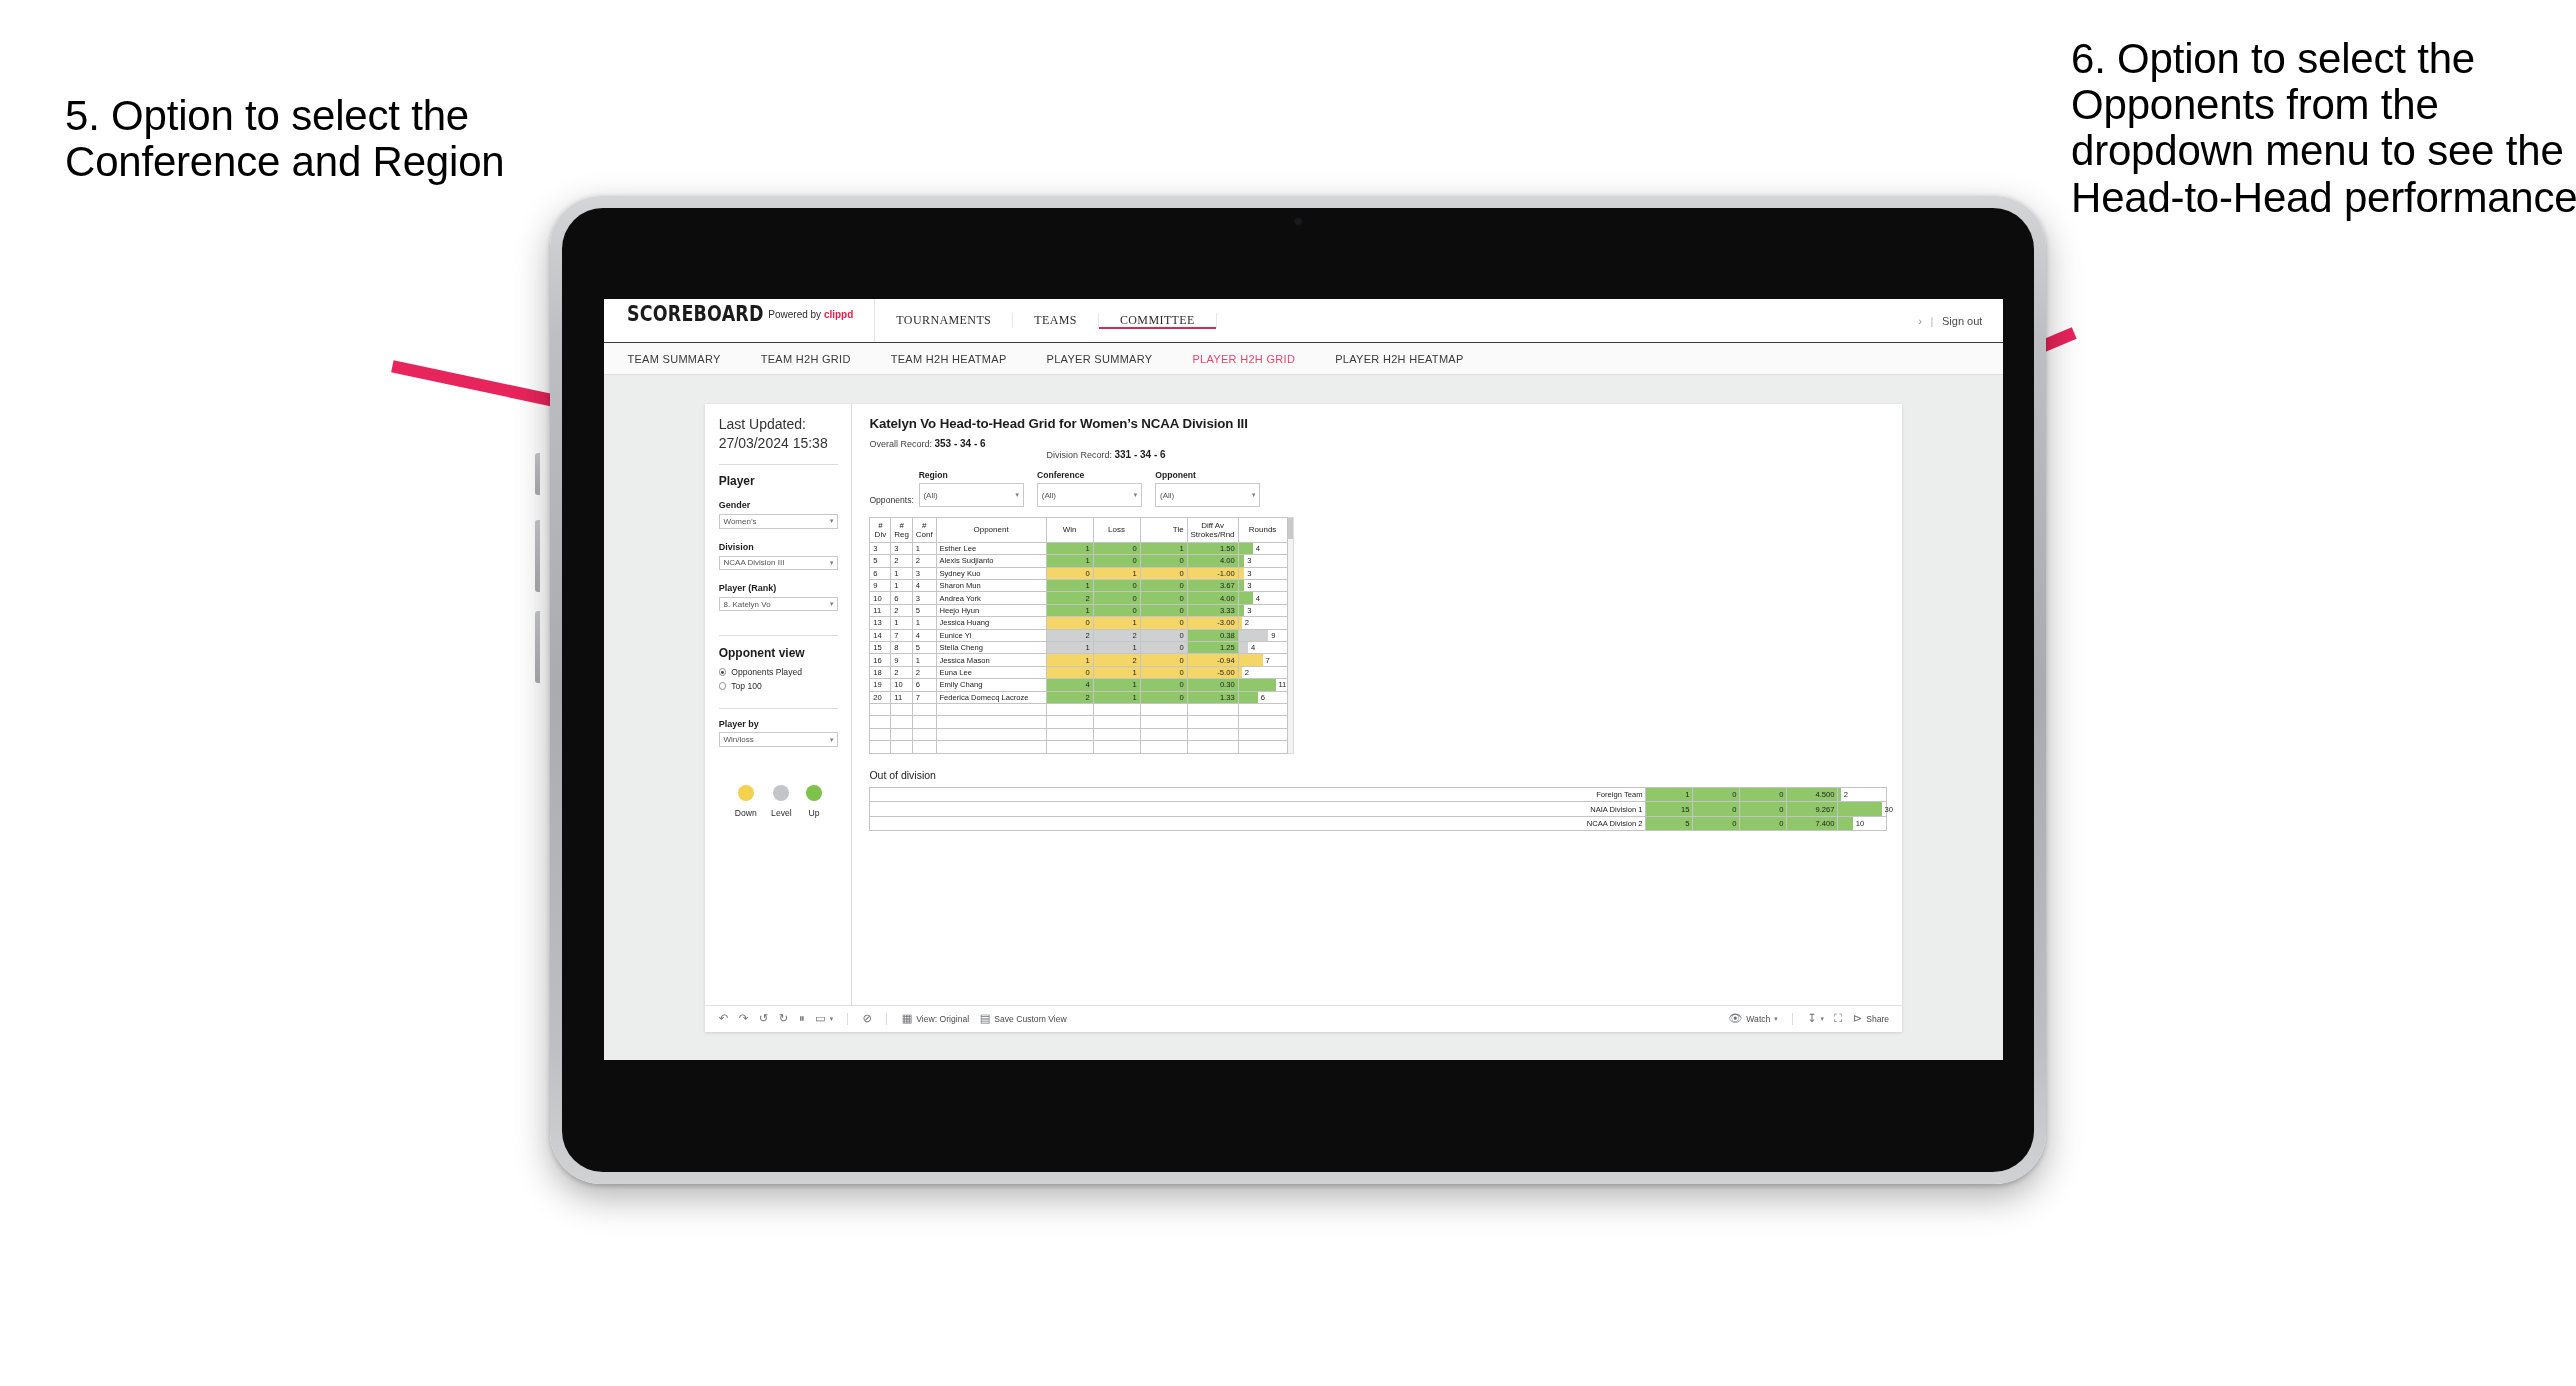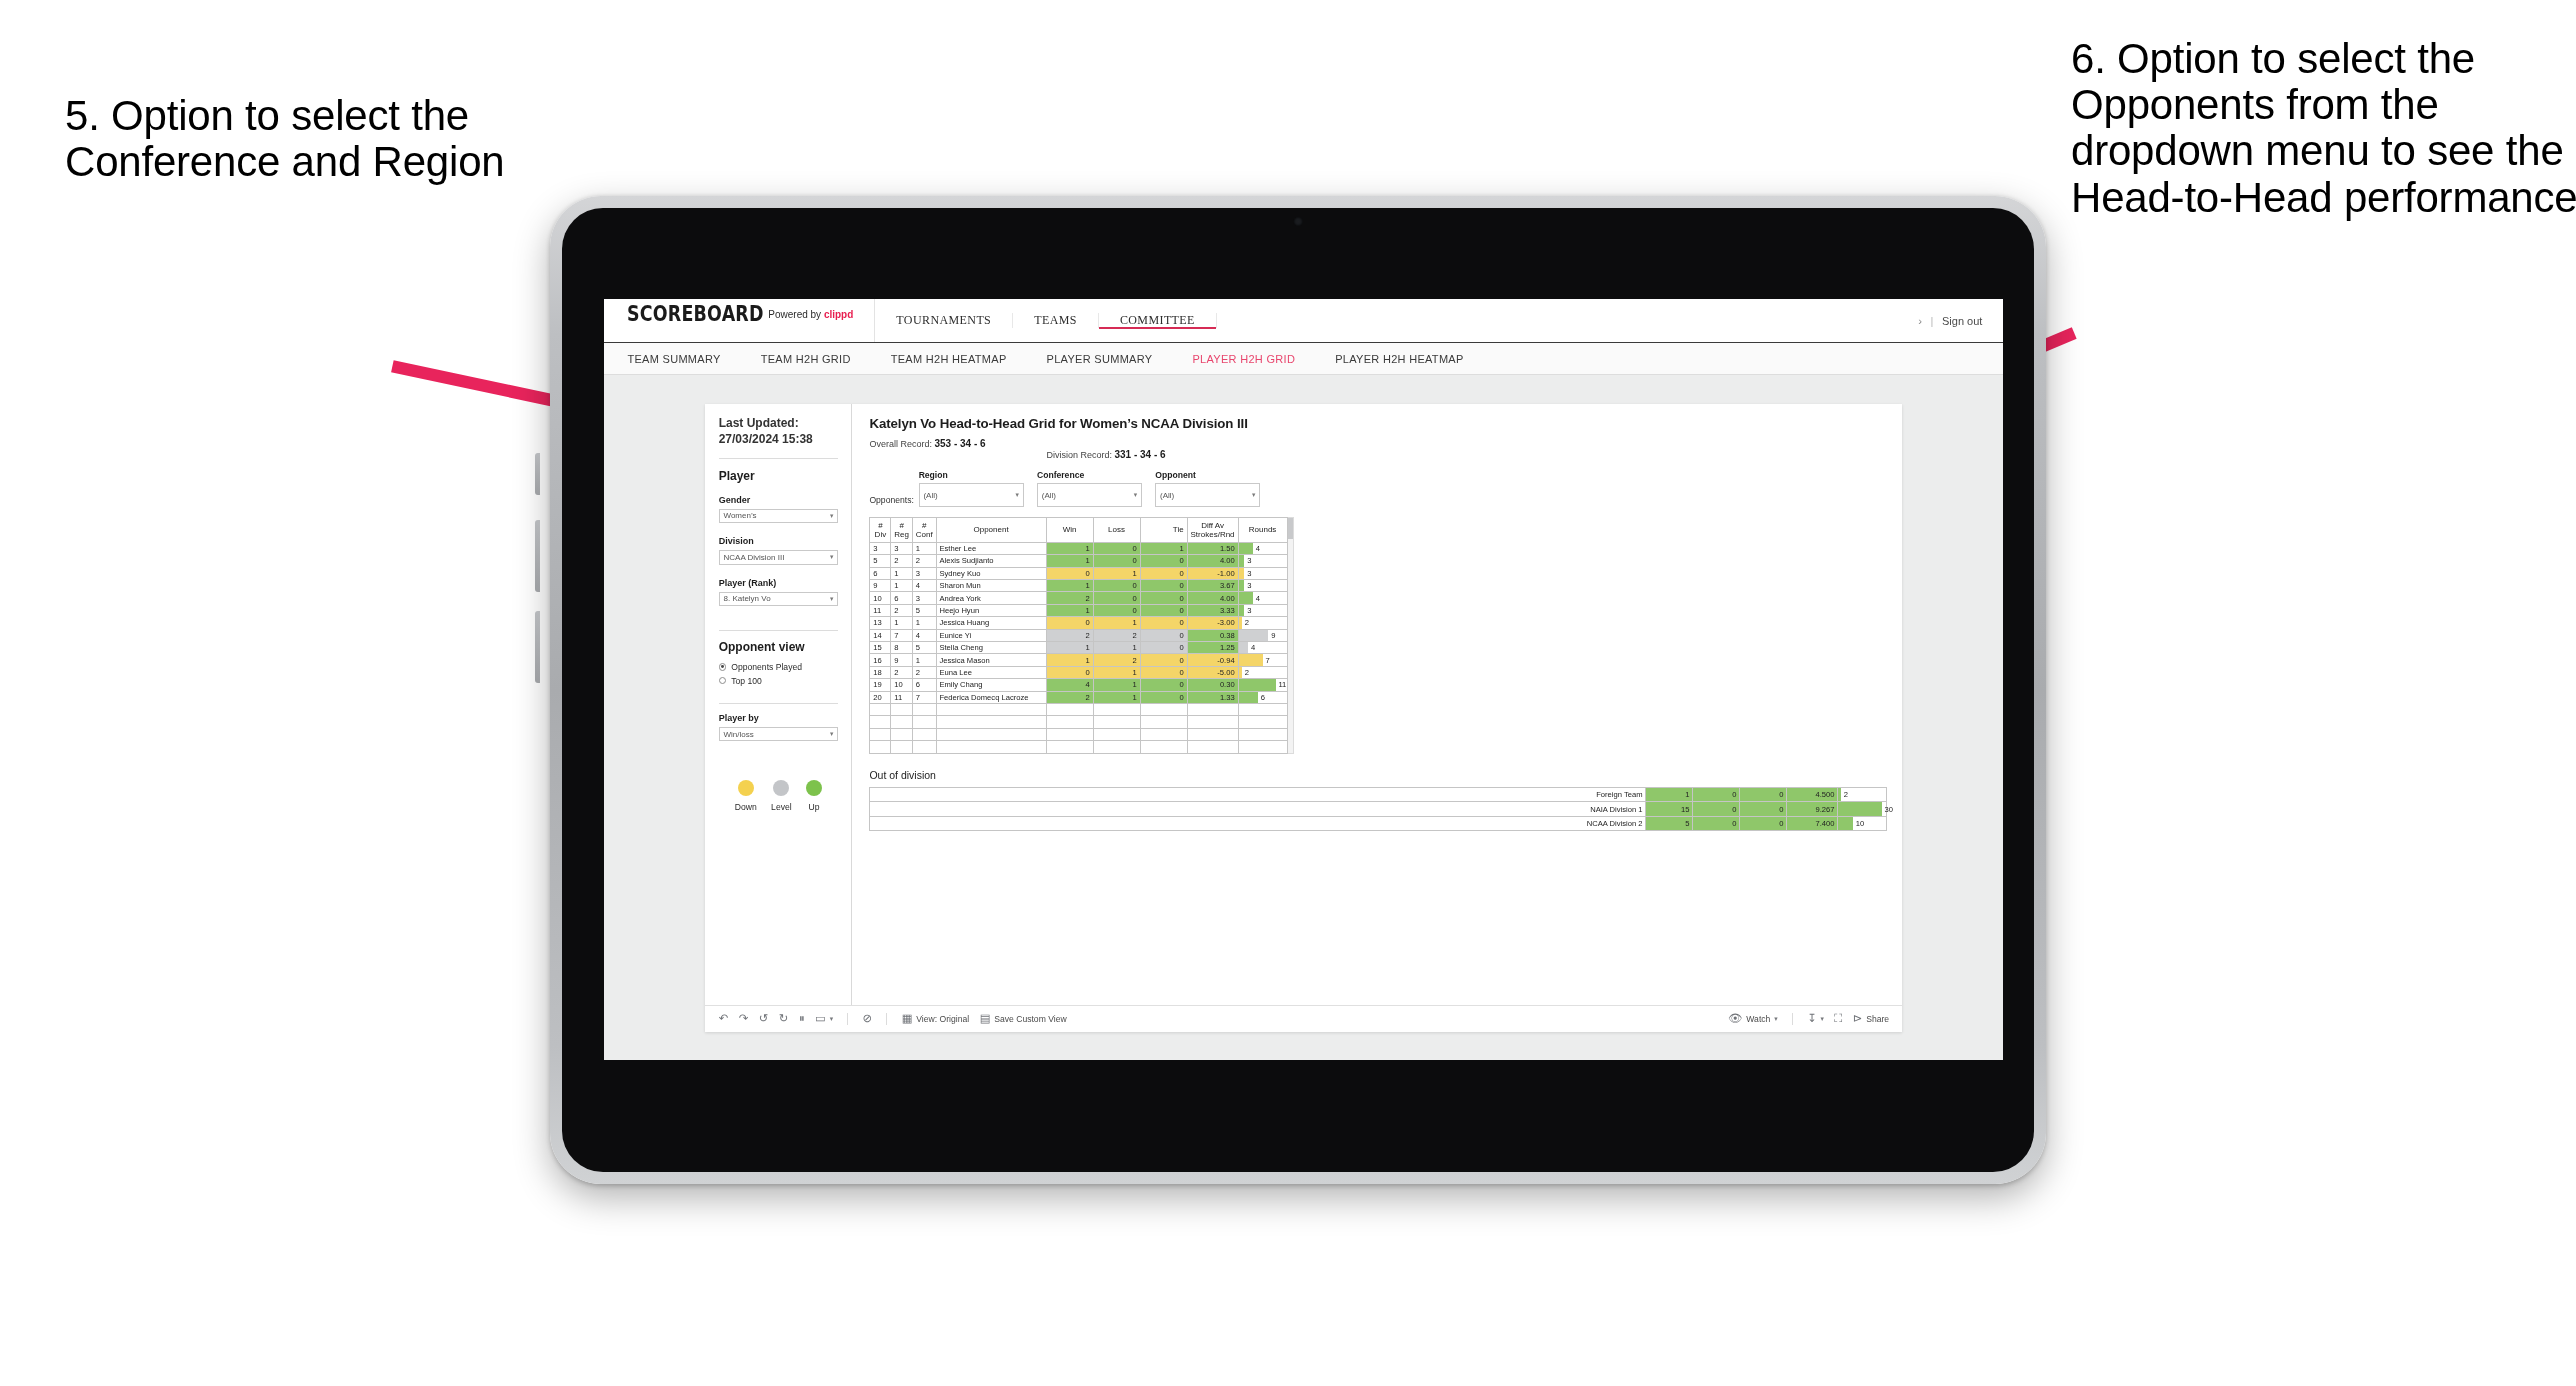--- a/index.html
+++ b/index.html
@@ -111,21 +111,21 @@
     box-shadow: 0 1px 2.9px rgba(0,0,0,.12);
     display:flex; flex-direction:column;
   }
   .sheet-body { flex:1; display:flex; min-height:0; }
 
   
   .side {
     width: 147px; border-right:1px solid #d9d9d9; padding: 11.4px 13.3px 0 13.3px;
     display:flex; flex-direction:column;
   }
-  .lastupd { font-size: 12px; color:#333; line-height:1.35;font-weight:bold; }
+  .lastupd { font-size: 14px; color:#333; line-height:1.35; }
   .hr { height:1px; background:#dcdcdc; margin: 10.5px 0 9.5px 0; }
   .side h3 { font-size: 12px; color:#1d1d1d; font-weight:700; margin-bottom: 12.4px; }
   .fld { margin-bottom: 13.3px; }
   .fld label { display:block; font-size:9px; font-weight:700; color:#1d1d1d; margin-bottom:3.8px; }
   .sel {
     height: 14.3px; border:1px solid #c9c9c9; background:#fff;
     display:flex; align-items:center; padding: 0 3.8px;
     font-size:8px; color:#555;
   }
   .sel .v { flex:1; white-space:nowrap; overflow:hidden; }

